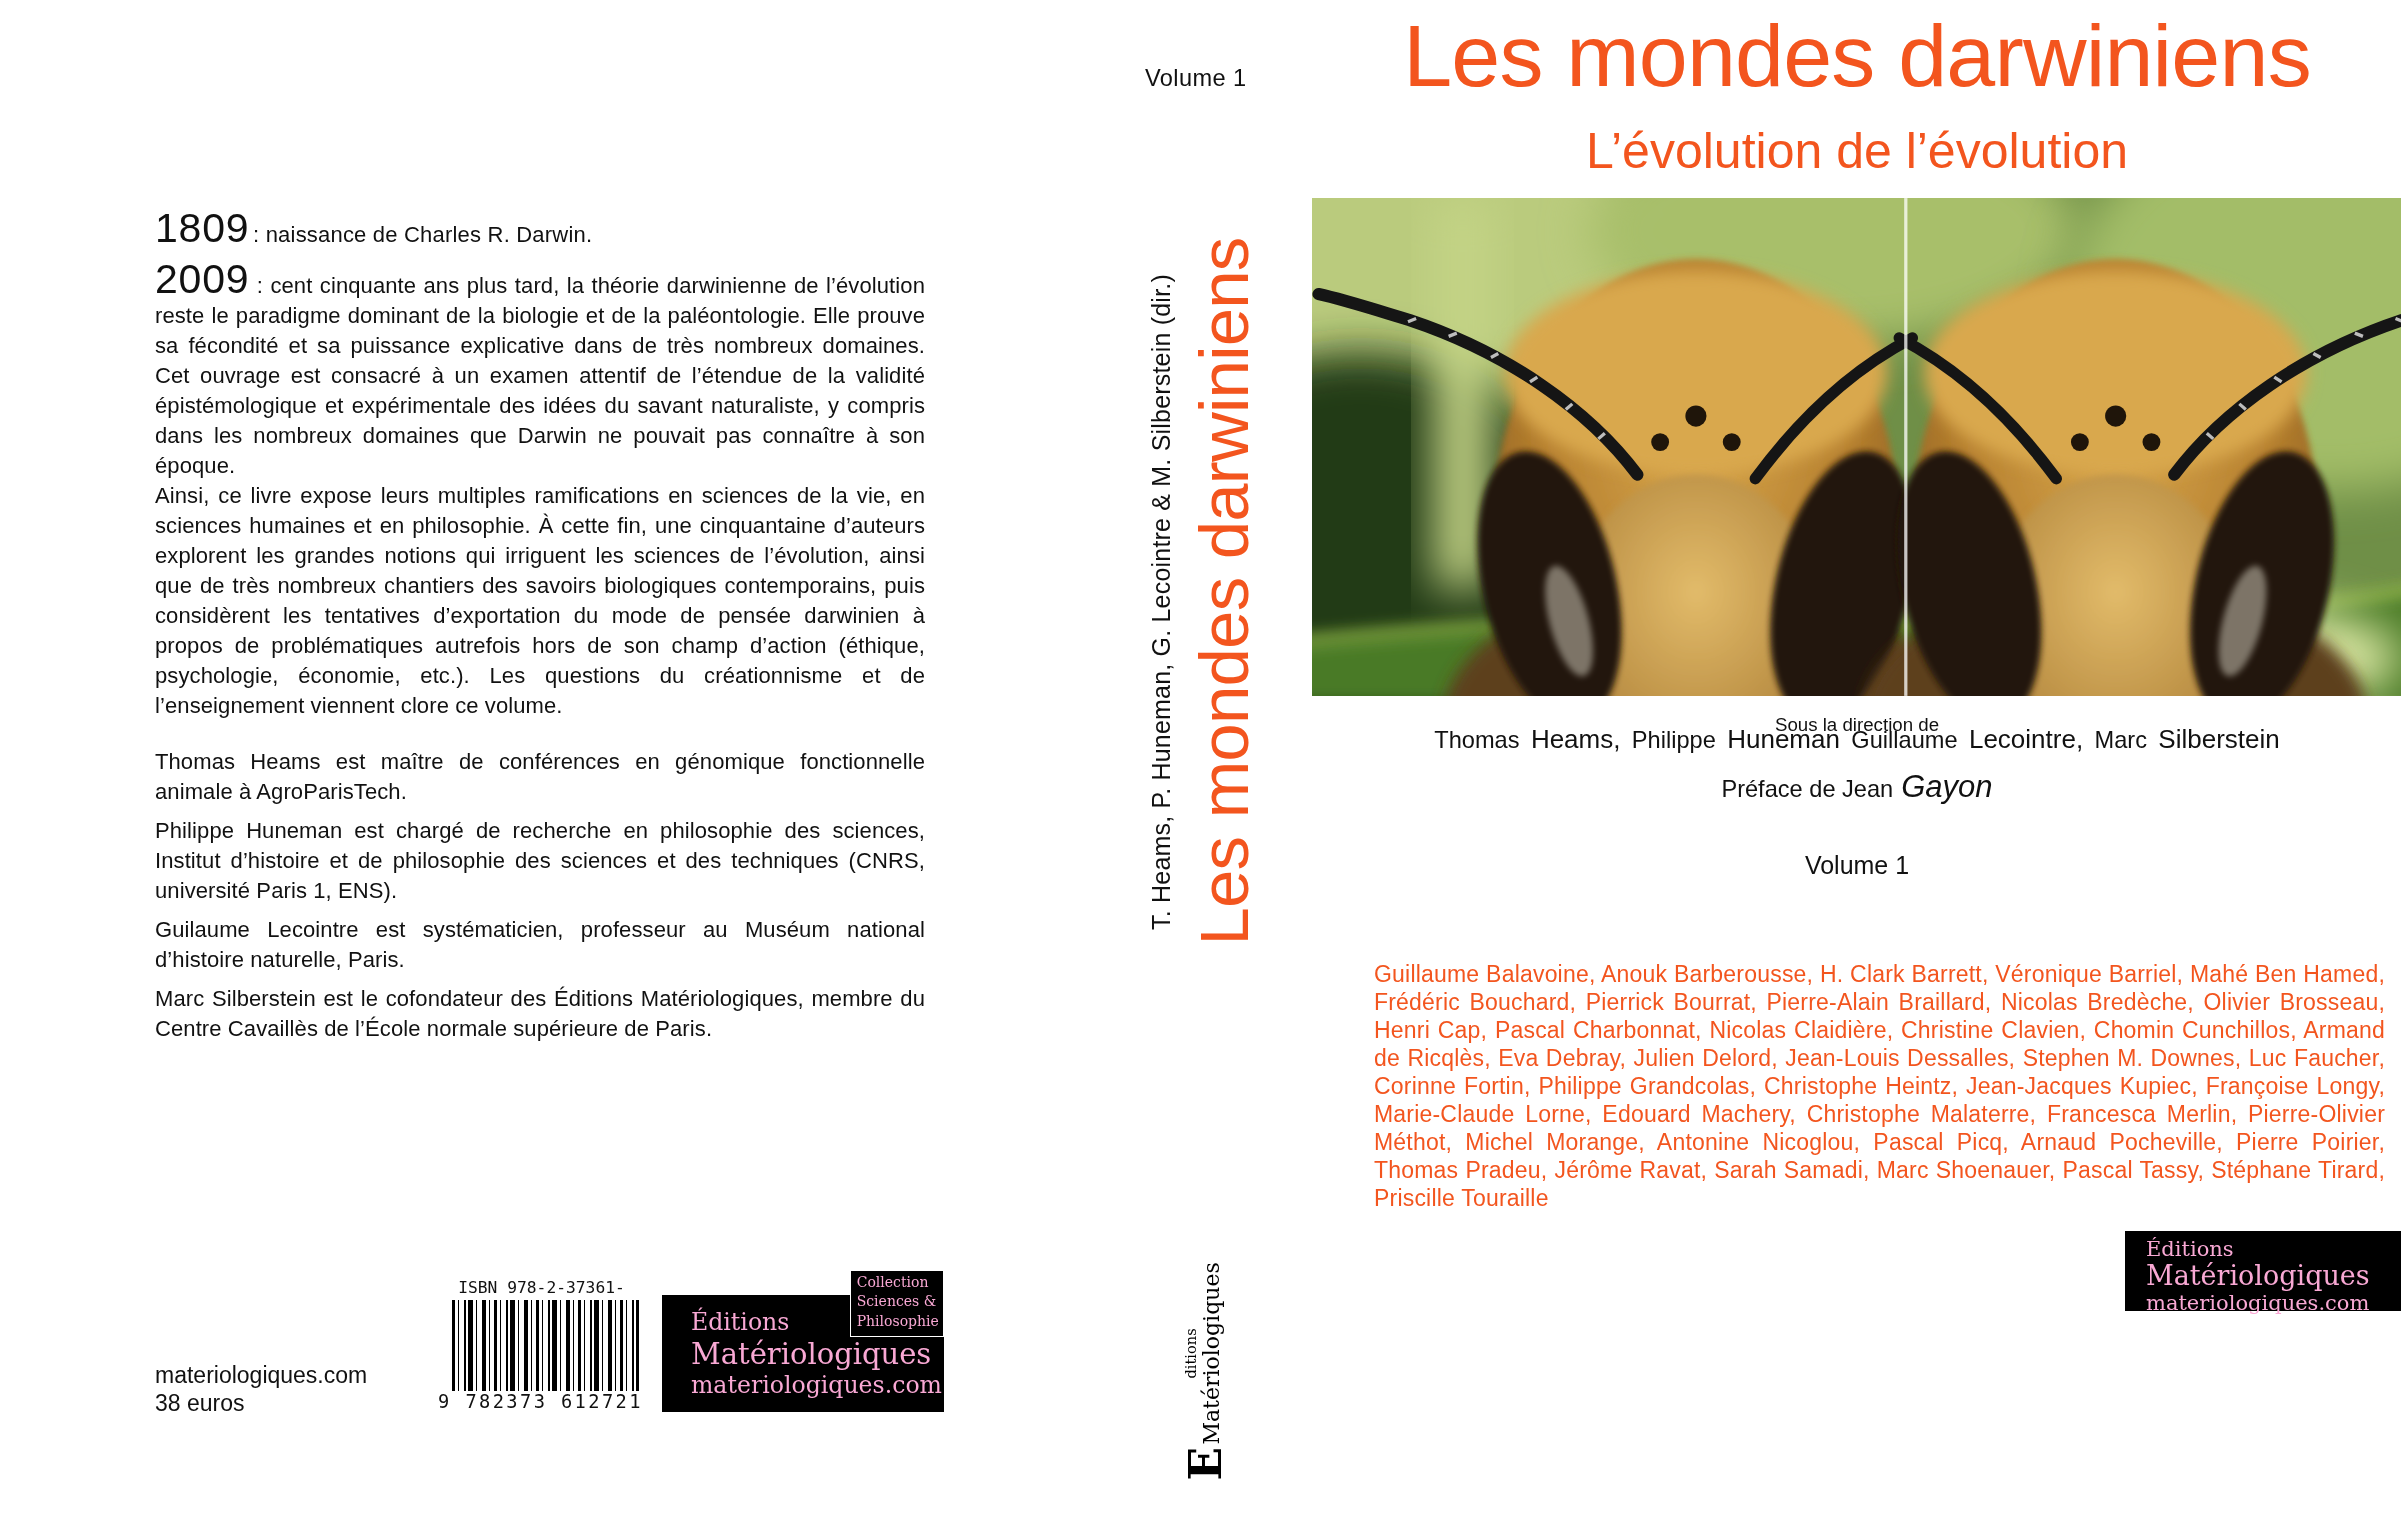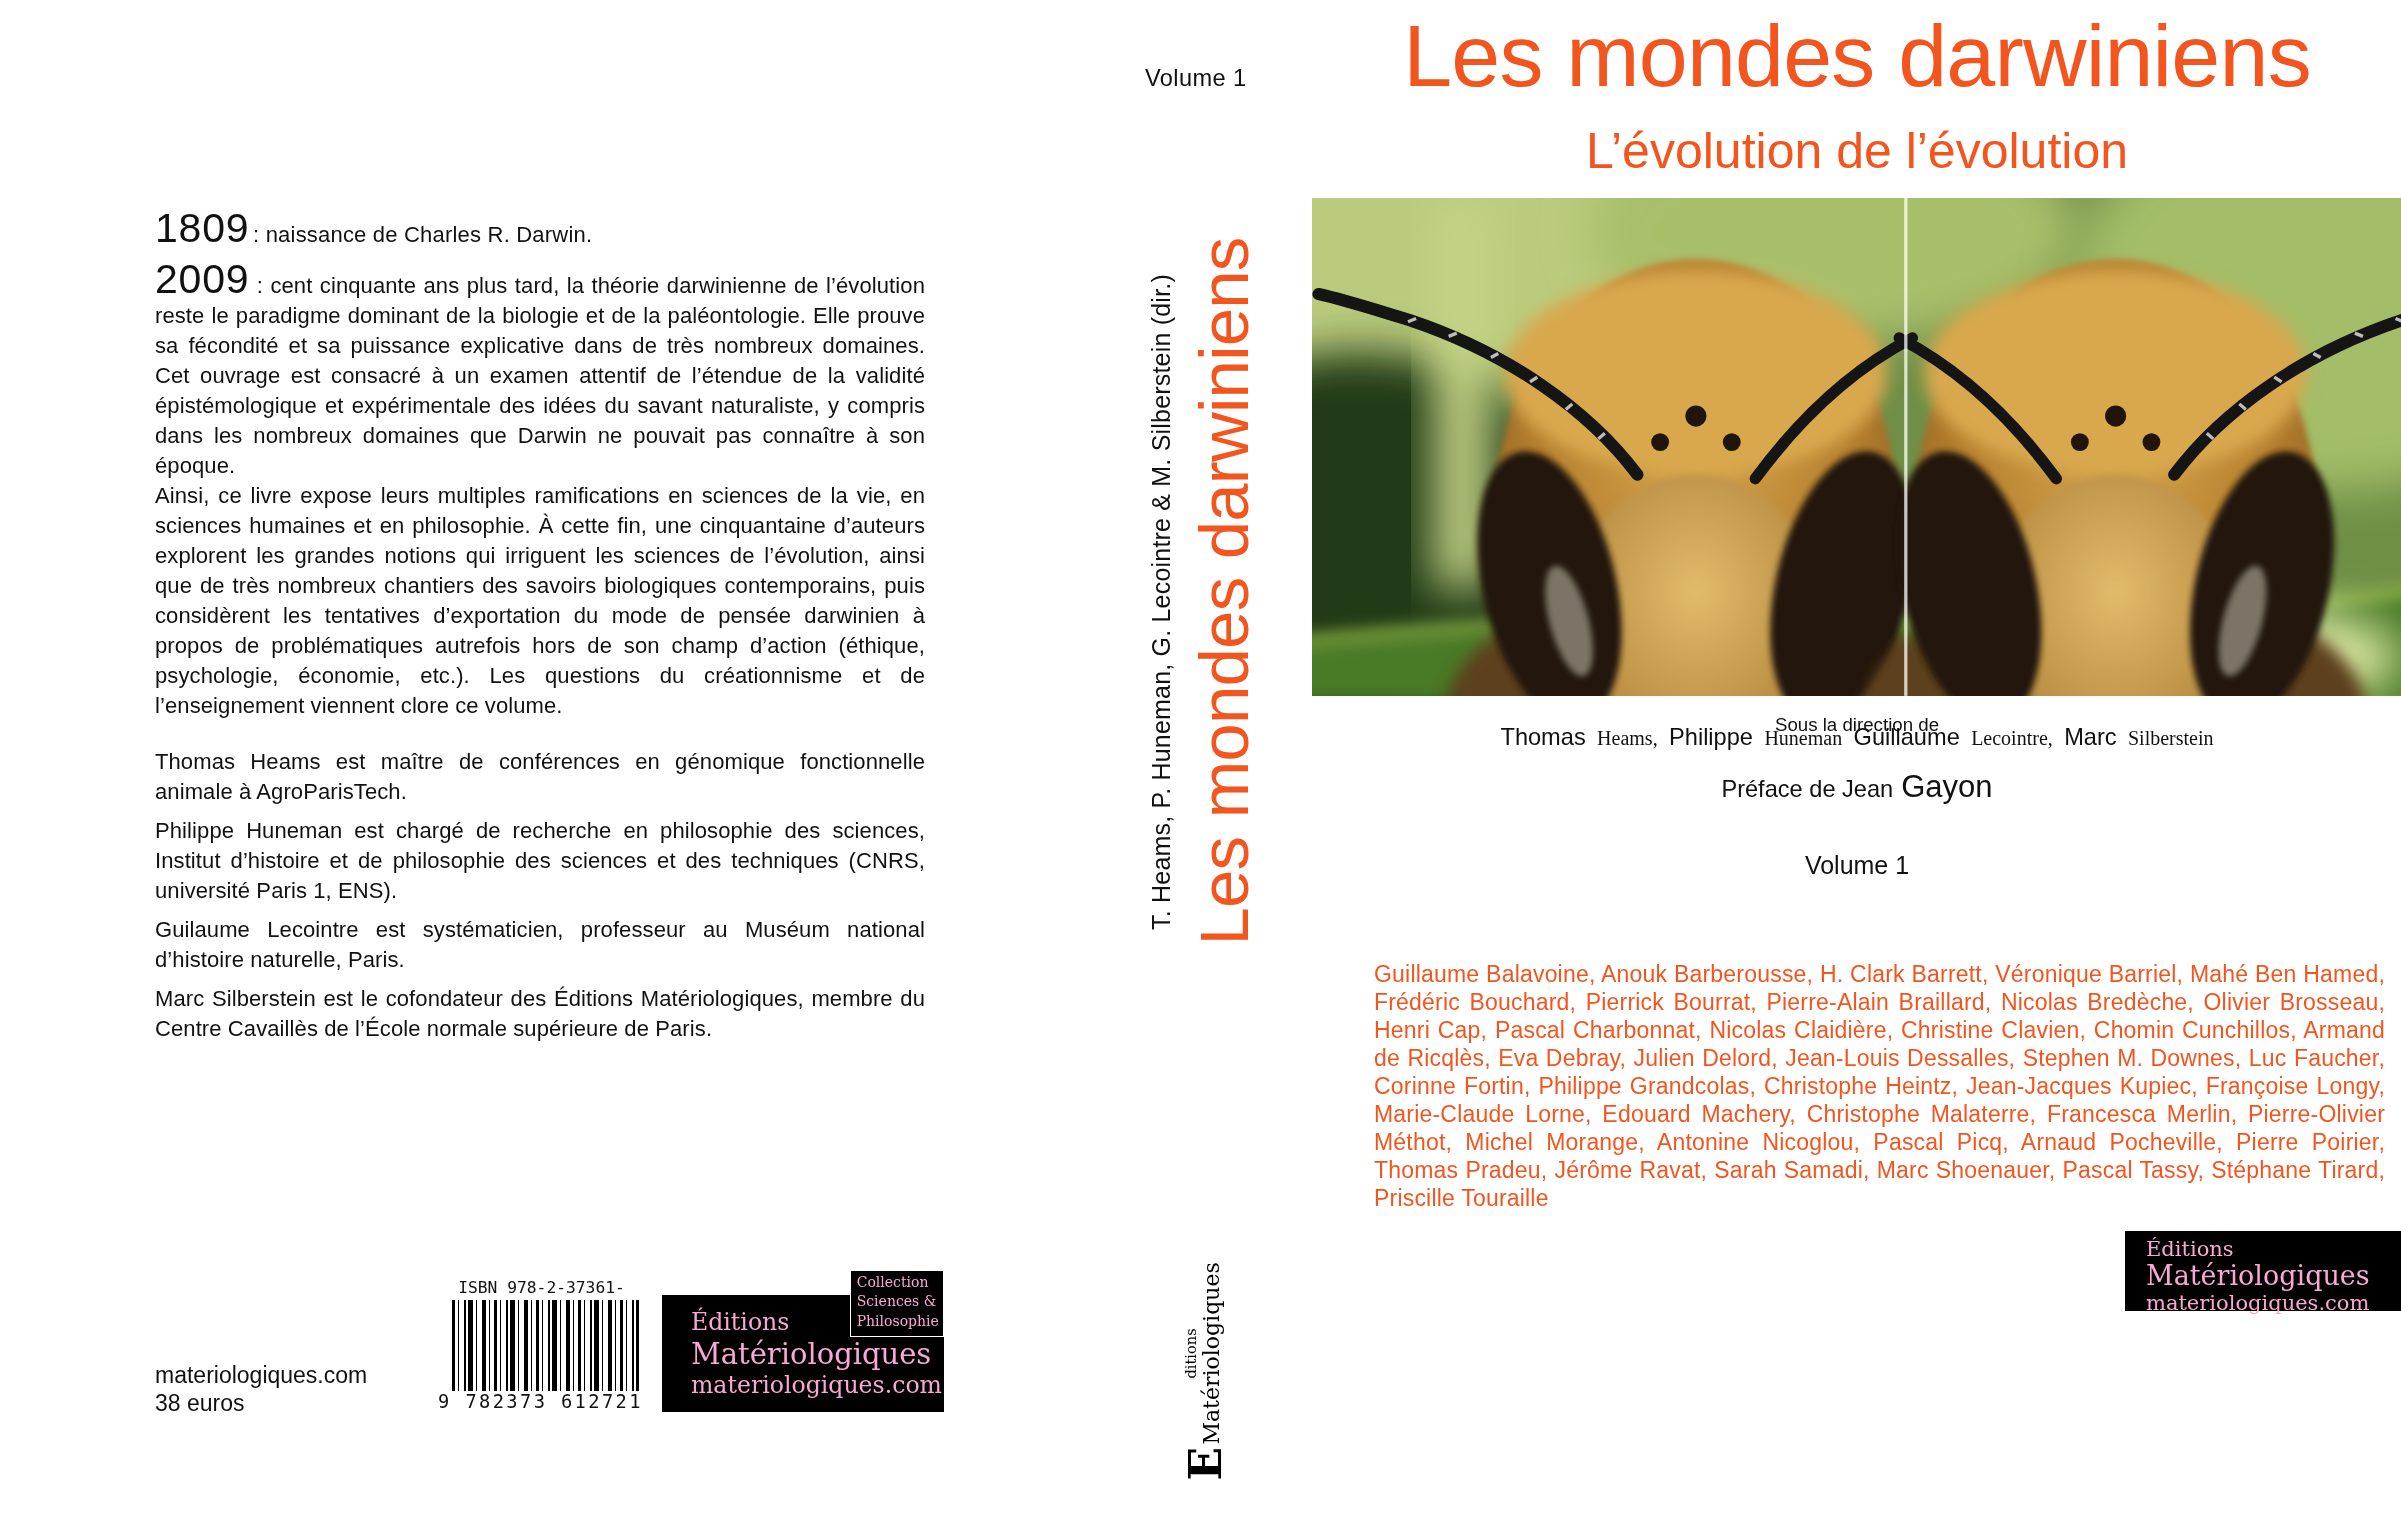--- a/index.html
+++ b/index.html
@@ -61,25 +61,25 @@
   #volume-top{left:1145px;top:65px;font-size:23.6px;letter-spacing:0.4px;}
   #front-title{left:1312px;top:6.5px;width:1090px;text-align:center;
     font-size:88px;line-height:98px;letter-spacing:-0.8px;}
   #front-subtitle{left:1312px;top:122px;width:1090px;text-align:center;
     font-size:50px;line-height:59px;}
   #photo{left:1312px;top:198px;width:1090px;height:498px;}
   #direction-label{left:1312px;top:698px;width:1090px;text-align:center;font-size:18.7px;margin-top:16px;}
   #directors-line{left:1312px;top:724px;width:1090px;display:flex;justify-content:center;
     align-items:baseline;gap:11.4px;}
   .dname-first{font-size:23.6px;}
-  .dname-last{font-size:20px;font-family:Liberation Serif, serif;}
+  .dname-last{font-size:26px;}
   #preface-line{left:1312px;top:769px;width:1090px;display:flex;justify-content:center;
     align-items:baseline;gap:8px;}
   #preface-line .small{font-size:23.6px;}
-  #preface-line .big{font-size:31px;}
+  #preface-line .big{font-size:31px;font-style:italic;}
   #volume-front{left:1312px;top:851px;width:1090px;text-align:center;font-size:25px;}
   #contributors{left:1374px;top:960px;width:1011px;font-size:23px;line-height:28px;
     text-align:justify;letter-spacing:0.2px;}
   #front-logo{left:2109px;top:1231px;width:292px;height:80px;padding:5.7px 0 0 21px;box-sizing:border-box;}
   #front-logo .l1{font-size:21px;line-height:24.4px;}
   #front-logo .l2{font-size:27px;line-height:30px;}
   #front-logo .l3{font-size:21px;line-height:24.4px;}
 </style>
 </head>
 <body>

